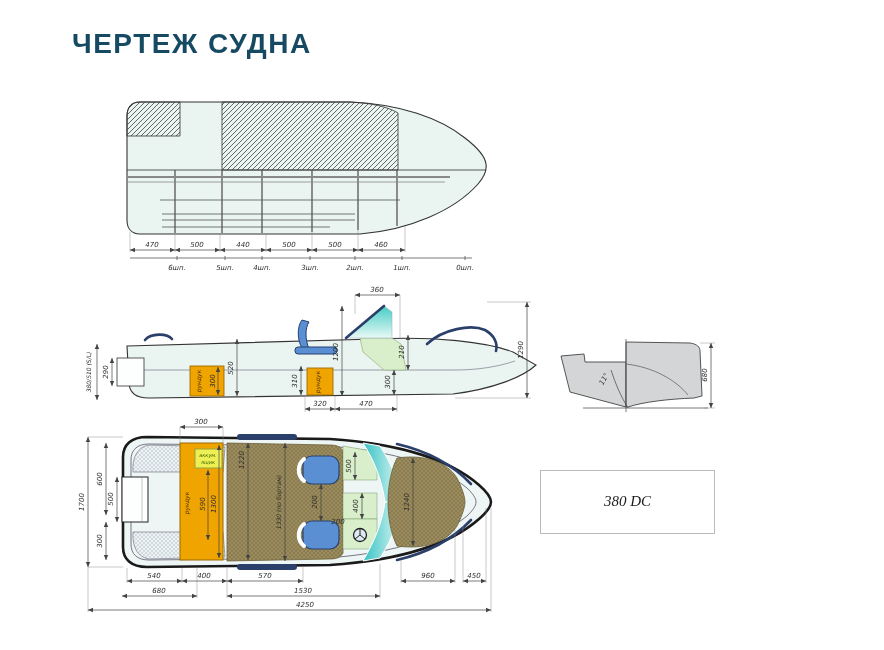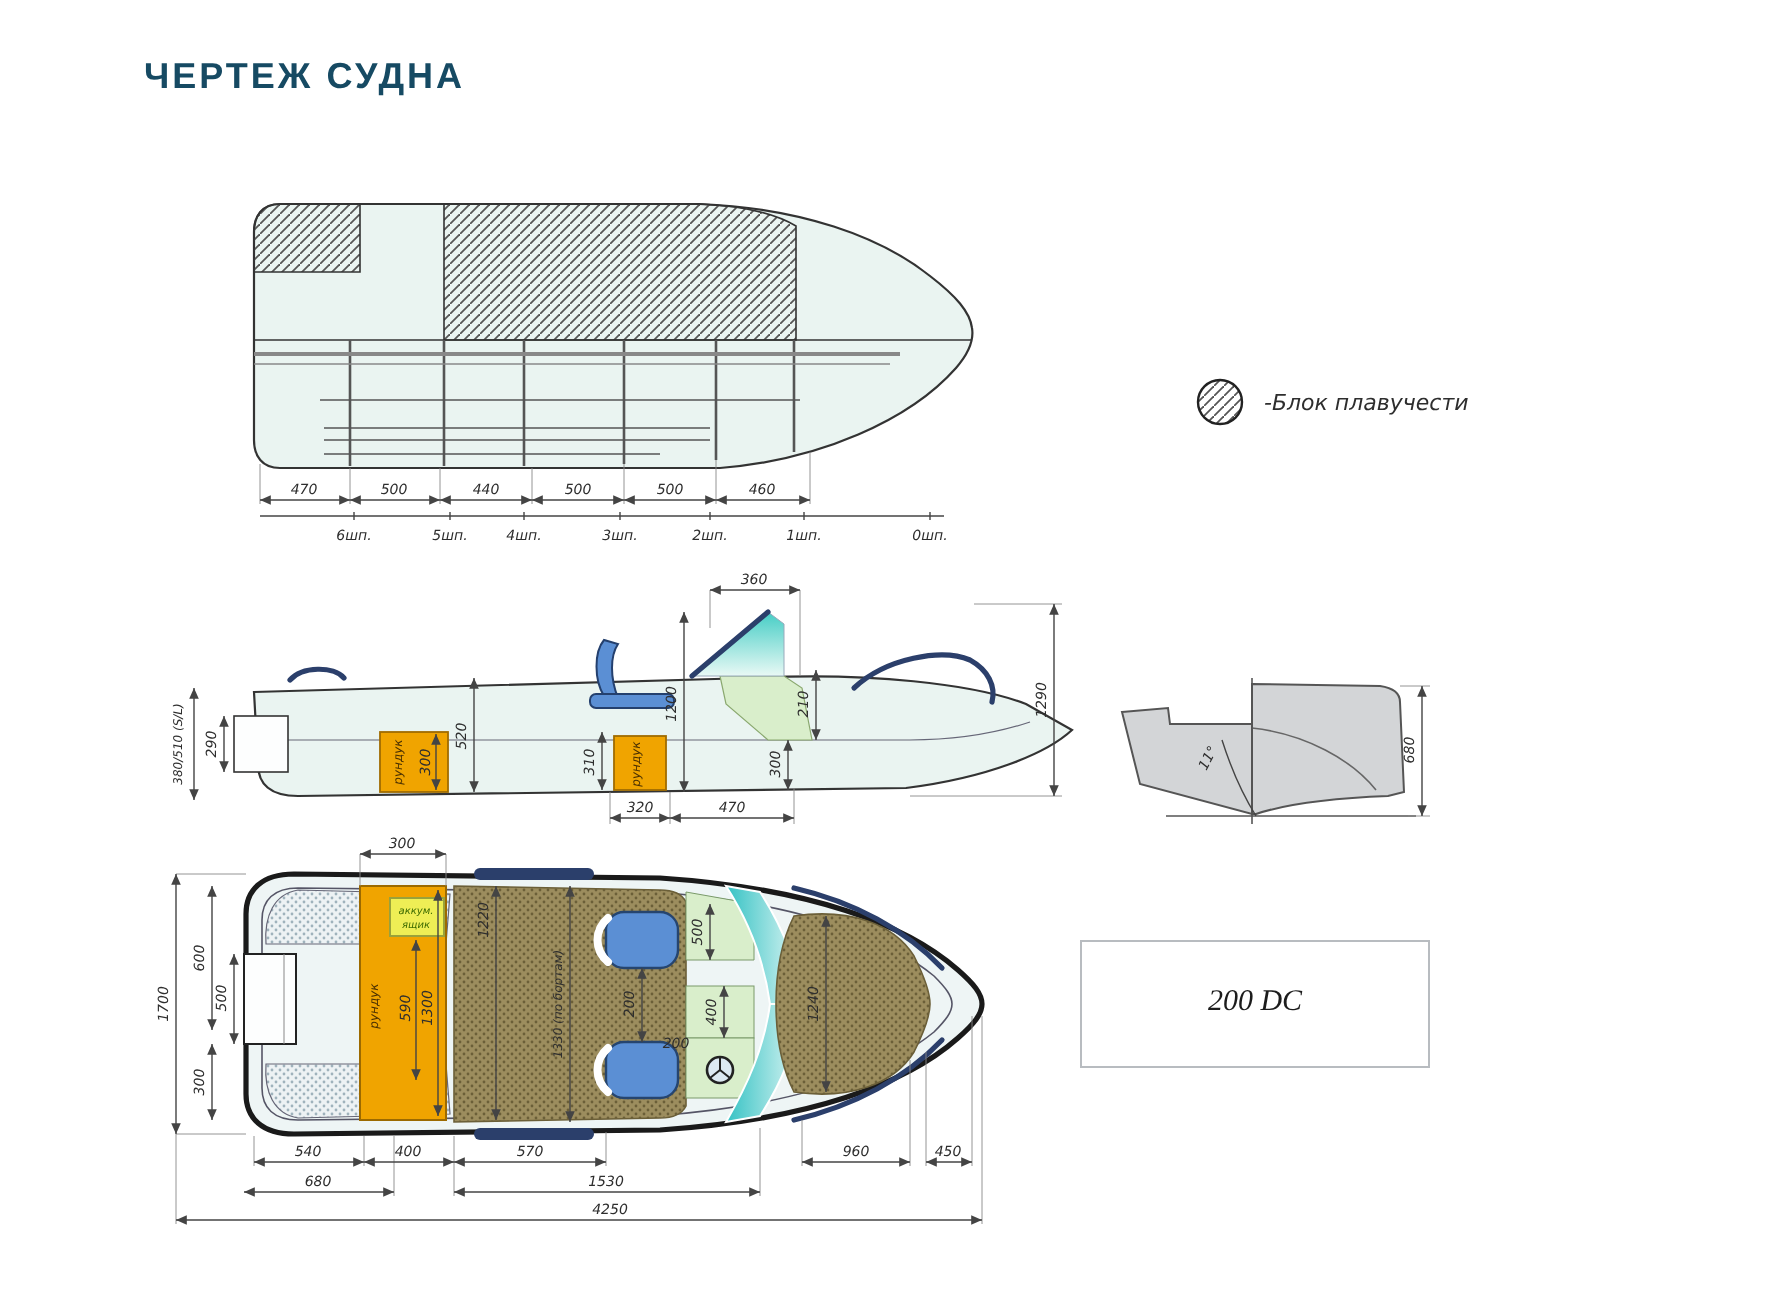--- a/index.html
+++ b/index.html
@@ -1,18 +1,18 @@
 <!DOCTYPE html>
 <html><head>
 <meta charset="utf-8">
 <style>
   html,body{margin:0;padding:0;background:#fff;}
   .canvas{position:relative;width:884px;height:650px;background:#fff;overflow:hidden;
           font-family:"Liberation Sans",sans-serif;}
-  .page-title{position:absolute;left:72px;top:28px;font-size:18px;font-weight:600;
+  .page-title{position:absolute;left:72px;top:28px;font-size:28px;font-weight:600;
               letter-spacing:1.5px;color:#164a63;}
   .view{position:absolute;}
   
   .dt{font:italic 7px "DejaVu Sans",sans-serif;fill:#2e2e2e;}
   .dt6{font:italic 6px "DejaVu Sans",sans-serif;fill:#2e2e2e;}
   .bt{font:italic 5px "DejaVu Sans",sans-serif;fill:#3d6b00;}
   .lk{font:italic 6px "DejaVu Sans",sans-serif;fill:#4a3000;}
   .dl{stroke:#444;stroke-width:.7;fill:none;}
   .dim{stroke:#444;stroke-width:.7;fill:none;marker-start:url(#arr);marker-end:url(#arr);}
   .ext{stroke:#888;stroke-width:.45;fill:none;}
@@ -114,26 +114,20 @@
       <text class="dt" x="77" y="188" text-anchor="middle">6шп.</text>
       <text class="dt" x="125" y="188" text-anchor="middle">5шп.</text>
       <text class="dt" x="162" y="188" text-anchor="middle">4шп.</text>
       <text class="dt" x="210" y="188" text-anchor="middle">3шп.</text>
       <text class="dt" x="255" y="188" text-anchor="middle">2шп.</text>
       <text class="dt" x="302" y="188" text-anchor="middle">1шп.</text>
       <text class="dt" x="365" y="188" text-anchor="middle">0шп.</text>
     </g>
   </svg>
 
-  <div class="legend-row">
-    <svg width="26" height="26">
-      <circle cx="13" cy="13" r="11" fill="url(#hatch)" stroke="#222" stroke-width="1.2"></circle>
-    </svg>
-    <span class="legend-label">-Блок плавучести</span>
-  </div>
 
   <svg class="view" style="left:75px;top:282px" width="470" height="140" viewBox="0 0 470 140">
     <path class="hull" d="M 52 64 L 300 57 C 360 54 412 60 438 70 L 461 83 C 448 95 418 107 378 112 L 74 116 C 60 116 54 110 54 100 Z"></path>
     <path class="thin" d="M 54 88 L 380 88 C 402 88 422 85 440 79"></path>
     <rect x="42" y="76" width="27" height="28" fill="#fdfefe" stroke="#333" stroke-width="0.8"></rect>
     <path class="rail" d="M 70 58 C 76 51 92 51 97 57"></path>
 
     <rect x="115" y="84" width="34" height="30" fill="#f0a400" stroke="#a06c00" stroke-width="0.9"></rect>
     <text class="lk" x="126" y="99" text-anchor="middle" transform="rotate(-90 126 99)">рундук</text>
     <line class="dim" x1="143" y1="85" x2="143" y2="113"></line>
@@ -303,16 +297,16 @@
       <line class="dim" x1="47" y1="178" x2="122" y2="178"></line>
         <line class="dim" x1="152" y1="178" x2="305" y2="178"></line>
       <text class="dt" x="84" y="175" text-anchor="middle">680</text>
       <text class="dt" x="228" y="175" text-anchor="middle">1530</text>
       <line class="dim" x1="13" y1="192" x2="416" y2="192"></line>
       <text class="dt" x="230" y="189" text-anchor="middle">4250</text>
     </g>
   </svg>
 
   <div class="model-box">
-    <span>200 DC</span>
+    <span>380 DC</span>
   </div>
 
 </div>
 
 </body></html>

